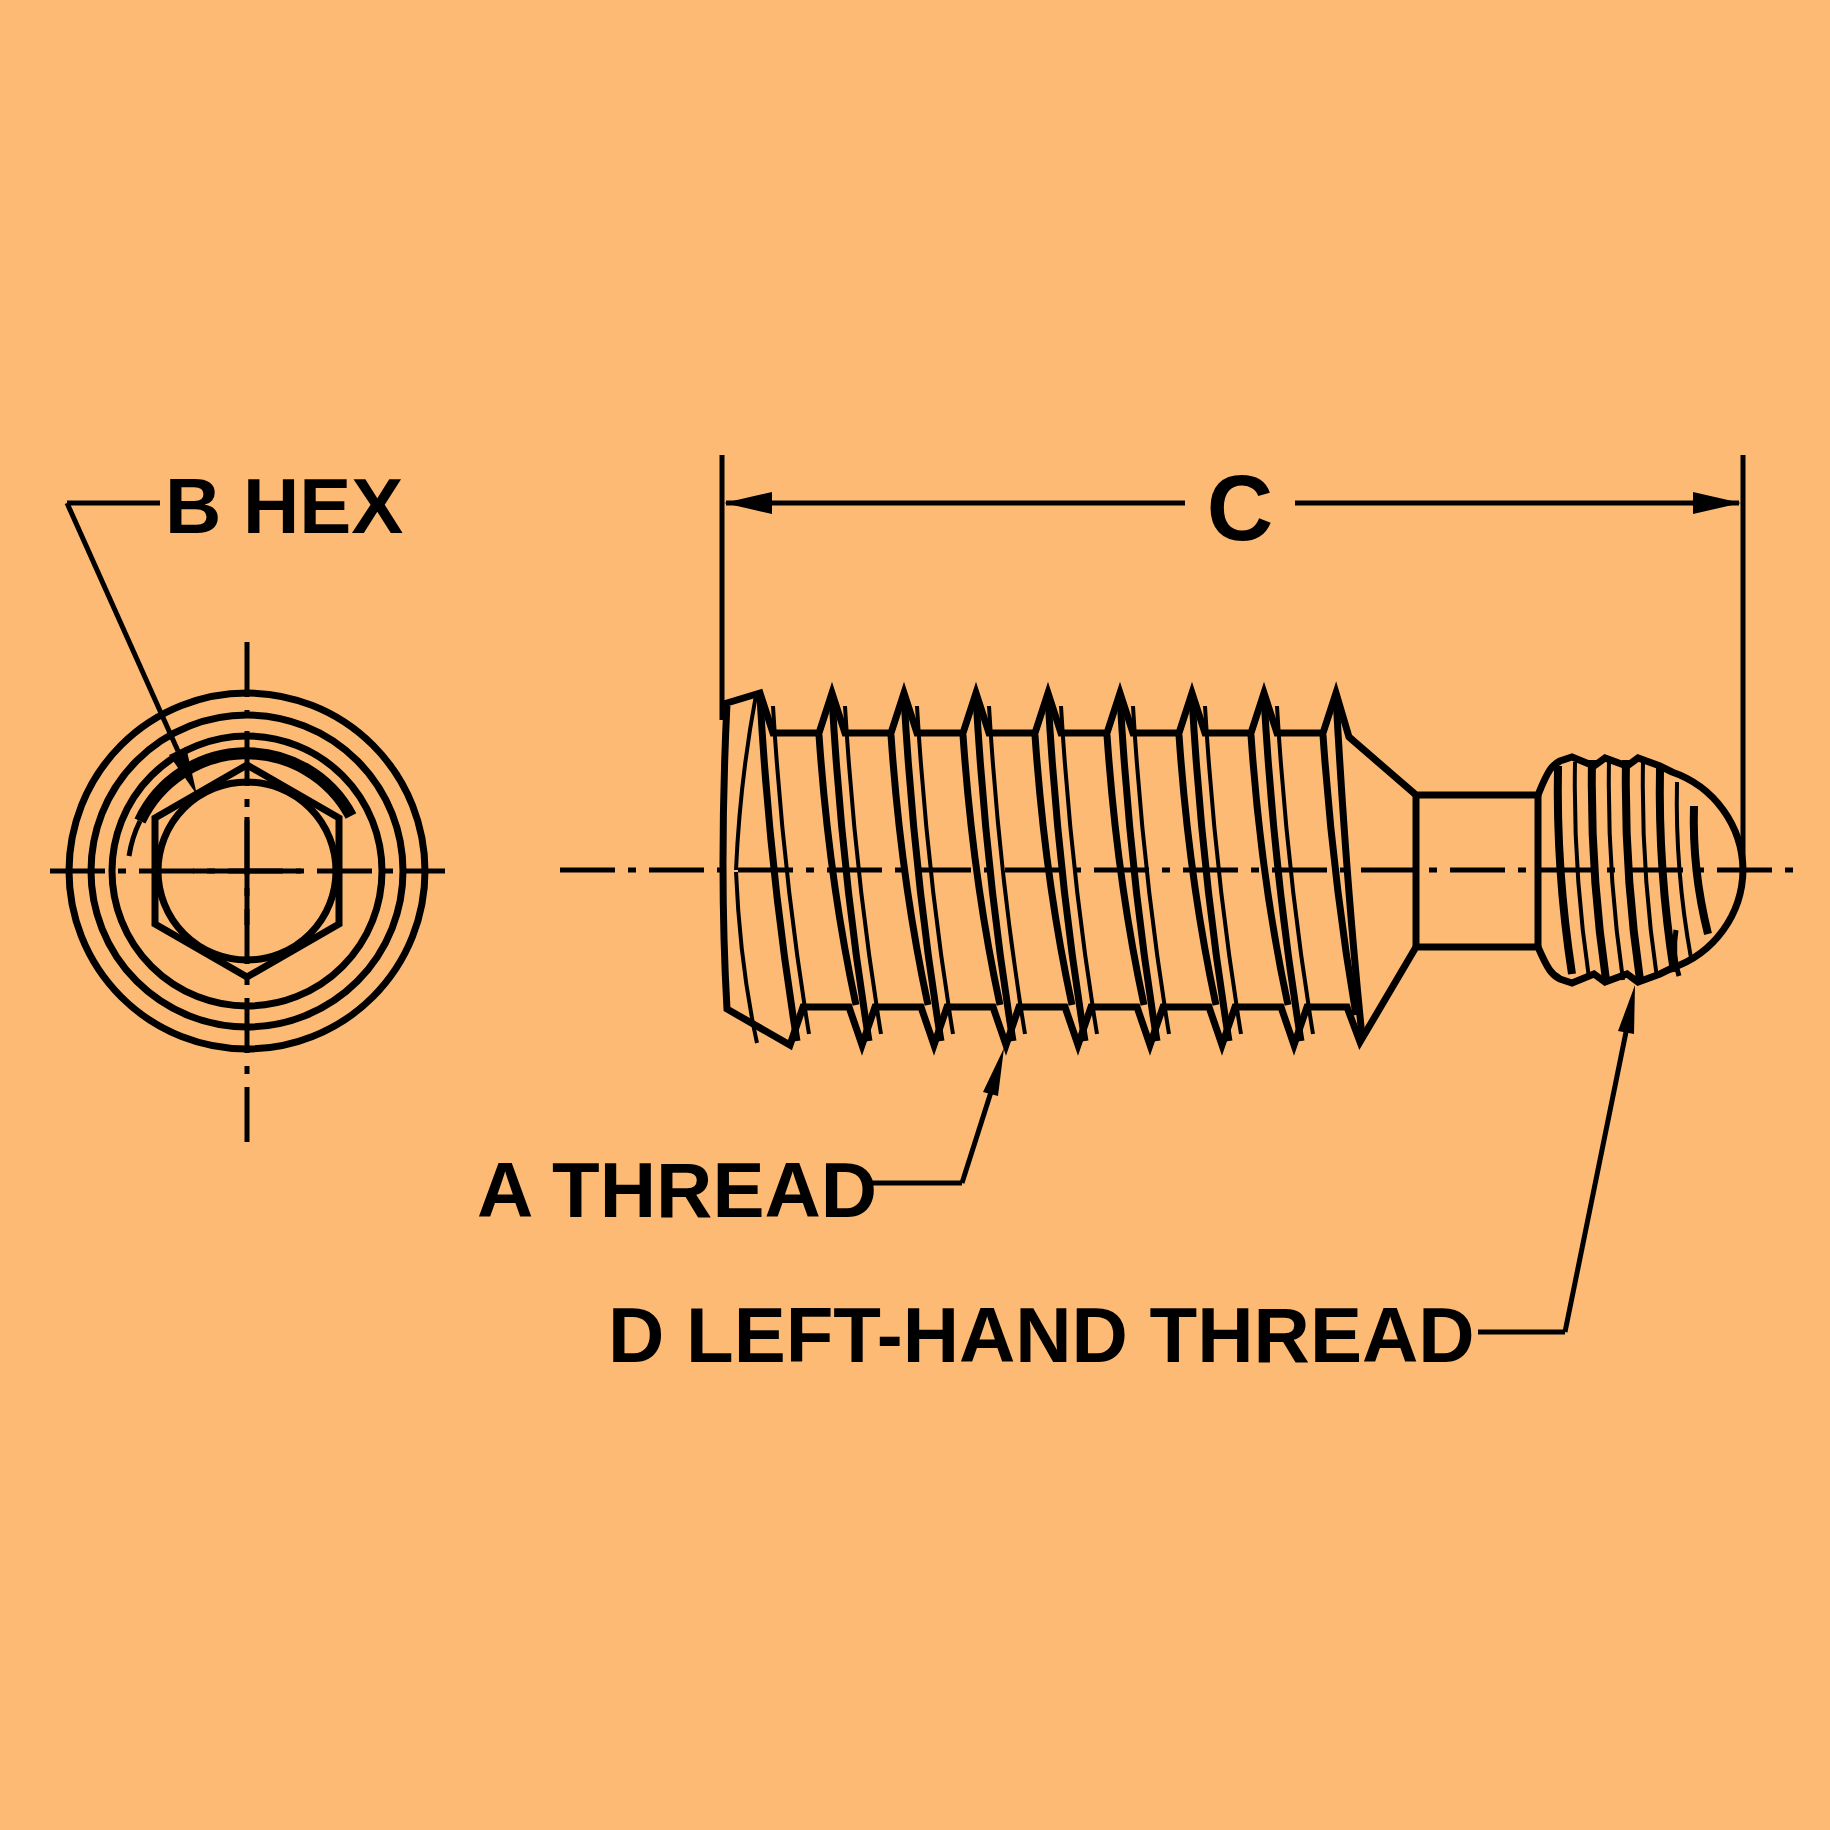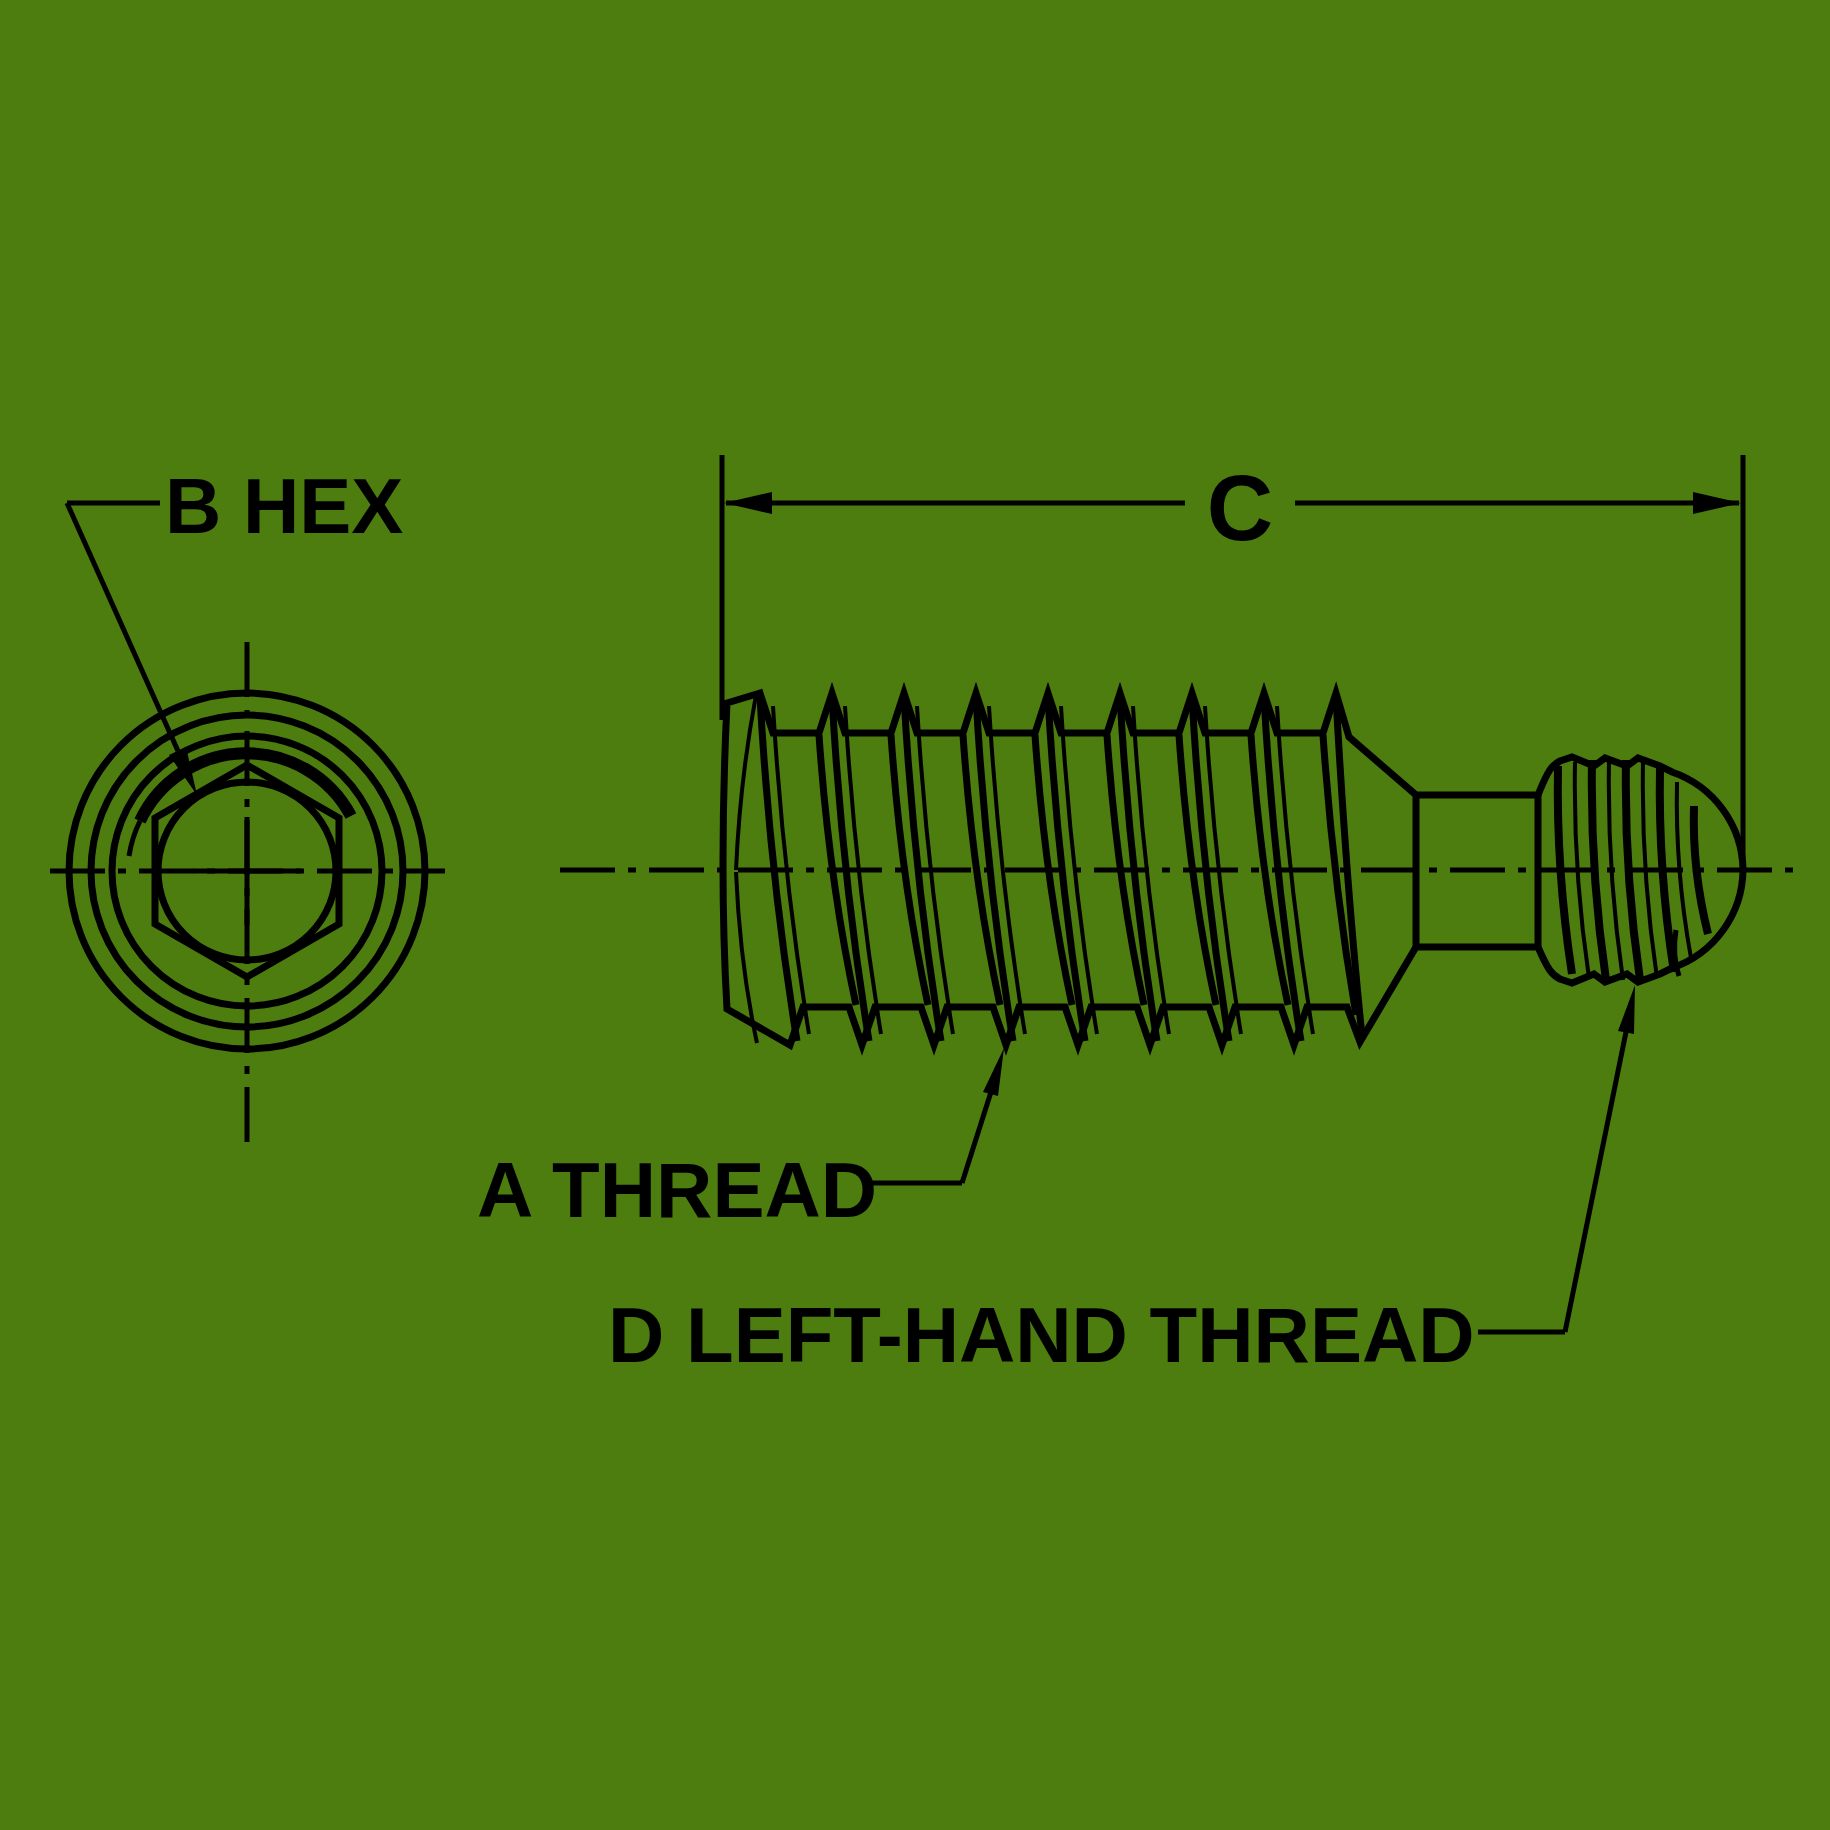--- a/index.html
+++ b/index.html
@@ -1,16 +1,16 @@
 <!DOCTYPE html>
 <html><head>
 <meta charset="utf-8">
 <style>
   html,body{margin:0;padding:0;background:#ffffff;}
-  .page{position:relative;width:1830px;height:1830px;background:#4d7c0f;overflow:hidden;}
+  .page{position:relative;width:1830px;height:1830px;background:#fdba74;overflow:hidden;}
   svg{position:absolute;left:0;top:0;}
   .outline{fill:none;stroke:#000;stroke-width:7;stroke-linejoin:miter;stroke-miterlimit:8;}
   .thin{fill:none;stroke:#000;stroke-width:4;}
   .med{fill:none;stroke:#000;stroke-width:5;}
   .thick{fill:none;stroke:#000;stroke-width:8;}
   .bold-arc{fill:none;stroke:#000;stroke-width:12;}
   .centerline{fill:none;stroke:#000;stroke-width:5;stroke-dasharray:55 13 8 13;}
   .dim{fill:none;stroke:#000;stroke-width:5;}
   .arrow{fill:#000;stroke:none;}
   .drawing-text{font-family:"Liberation Sans", sans-serif;font-weight:700;fill:#000;}

